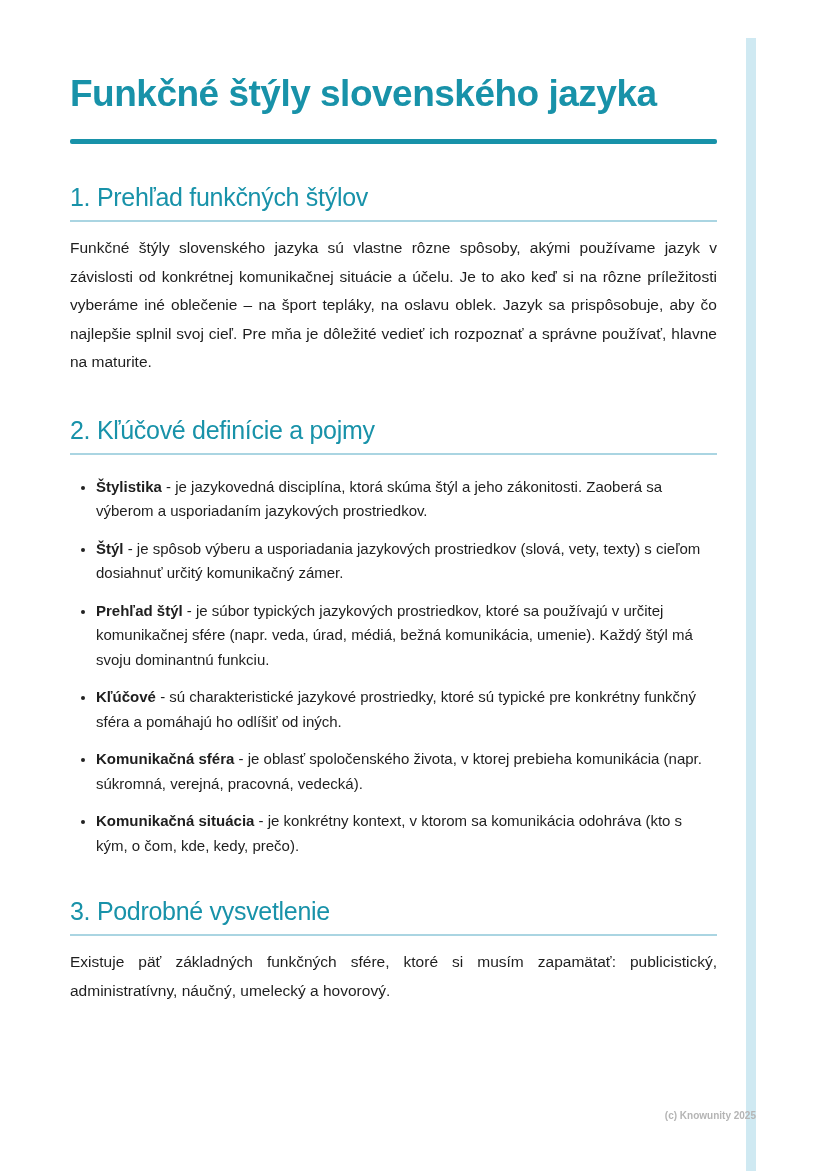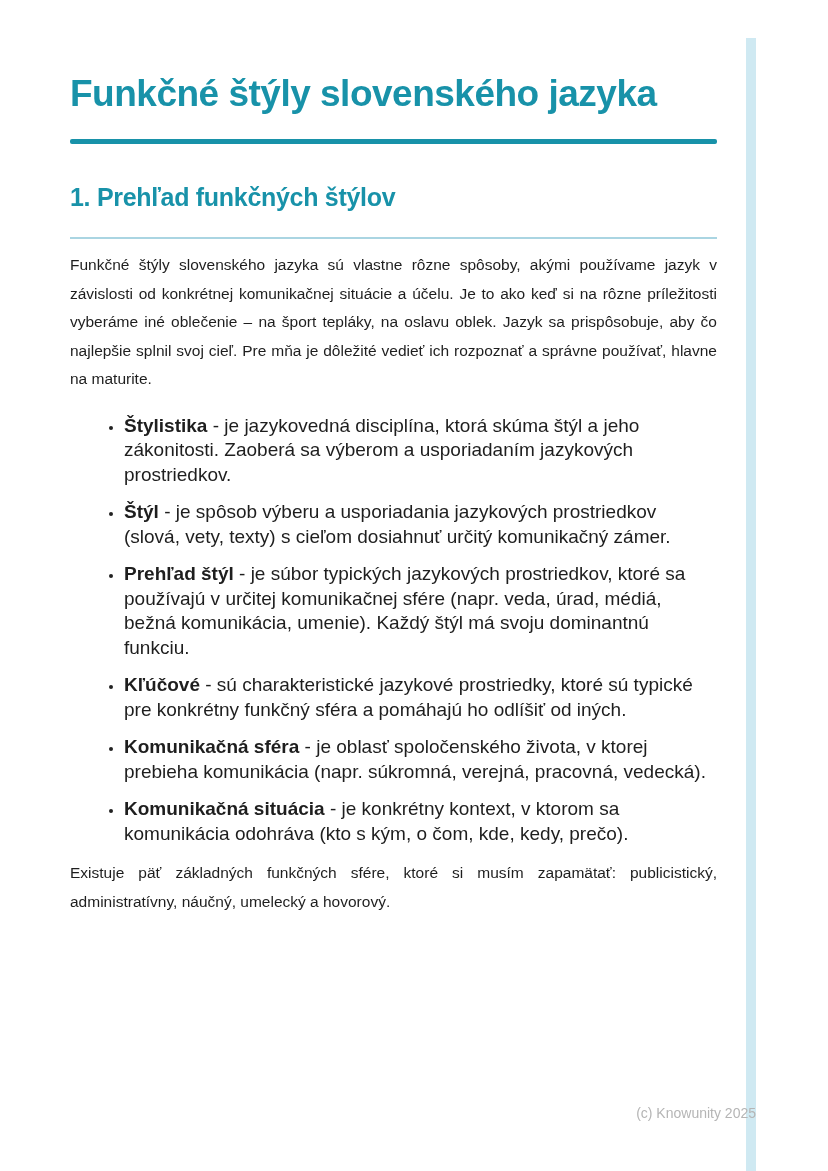--- a/index.html
+++ b/index.html
@@ -46,85 +46,86 @@
   .title-rule{
     margin-top:22px;
     height:5px;
     background:var(--accent);
     border-radius:2px;
   }
   h2{
     margin-top:38px;
     font-size:25px;
     line-height:30px;
-    font-weight:700;
+    font-weight:400;
     color:var(--accent);
-    padding-bottom:25px;
+    padding-bottom:8px;
     border-bottom:2px solid var(--underline);
     letter-spacing:-0.3px;
   }
   p.body{
     margin-top:12px;
     font-size:15.5px;
     line-height:28.5px;
     color:var(--body_text);
     text-align:justify;
   }
   ul.defs{
     margin-top:20px;
     padding-left:26px;
     list-style:disc;
   }
   ul.defs li{
-    font-size:19px;
+    font-size:15px;
     line-height:24.5px;
     color:var(--body_text);
     margin-bottom:13px;
-    margin-left:28px;
   }
   ul.defs li::marker{
     color:#222222;
     font-size:13px;
   }
   ul.defs li strong{
     font-weight:700;
   }
   h3.sub{
     margin-top:44px;
     font-size:20px;
     line-height:24px;
     font-weight:700;
     color:var(--accent);
   }
   .footer{
     position:absolute;
     right:56px;
     bottom:50px;
-    font-size:14px;
+    font-size:10px;
     color:var(--footer_text);
     z-index:3;
+    font-weight:bold;
   }
 </style>
 </head>
 <body>
 
 <div class="page">
 
   <div class="stripe"></div>
 
   <div class="content">
 
     <h1>Funkčné štýly slovenského jazyka</h1>
 
     <div class="title-rule"></div>
 
     <h2>1. Prehľad funkčných štýlov</h2>
 
     <p class="body">Funkčné štýly slovenského jazyka sú vlastne rôzne spôsoby, akými používame jazyk v závislosti od konkrétnej komunikačnej situácie a účelu. Je to ako keď si na rôzne príležitosti vyberáme iné oblečenie – na šport tepláky, na oslavu oblek. Jazyk sa prispôsobuje, aby čo najlepšie splnil svoj cieľ. Pre mňa je dôležité vedieť ich rozpoznať a správne používať, hlavne na maturite.</p>
 
+    <h2>2. Kľúčové definície a pojmy</h2>
 
     <ul class="defs">
       <li>
         <strong>Štylistika</strong>
         <span>- je jazykovedná disciplína, ktorá skúma štýl a jeho zákonitosti. Zaoberá sa výberom a usporiadaním jazykových prostriedkov.</span>
       </li>
       <li>
         <strong>Štýl</strong>
         <span>- je spôsob výberu a usporiadania jazykových prostriedkov (slová, vety, texty) s cieľom dosiahnuť určitý komunikačný zámer.</span>
       </li>
@@ -139,20 +140,21 @@
       <li>
         <strong>Komunikačná sféra</strong>
         <span>- je oblasť spoločenského života, v ktorej prebieha komunikácia (napr. súkromná, verejná, pracovná, vedecká).</span>
       </li>
       <li>
         <strong>Komunikačná situácia</strong>
         <span>- je konkrétny kontext, v ktorom sa komunikácia odohráva (kto s kým, o čom, kde, kedy, prečo).</span>
       </li>
     </ul>
 
+    <h2>3. Podrobné vysvetlenie</h2>
 
     <p class="body">Existuje päť základných funkčných sfére, ktoré si musím zapamätať: publicistický, administratívny, náučný, umelecký a hovorový.</p>
 
 
   </div>
 
   <div class="footer">(c) Knowunity 2025</div>
 
 </div>
 

